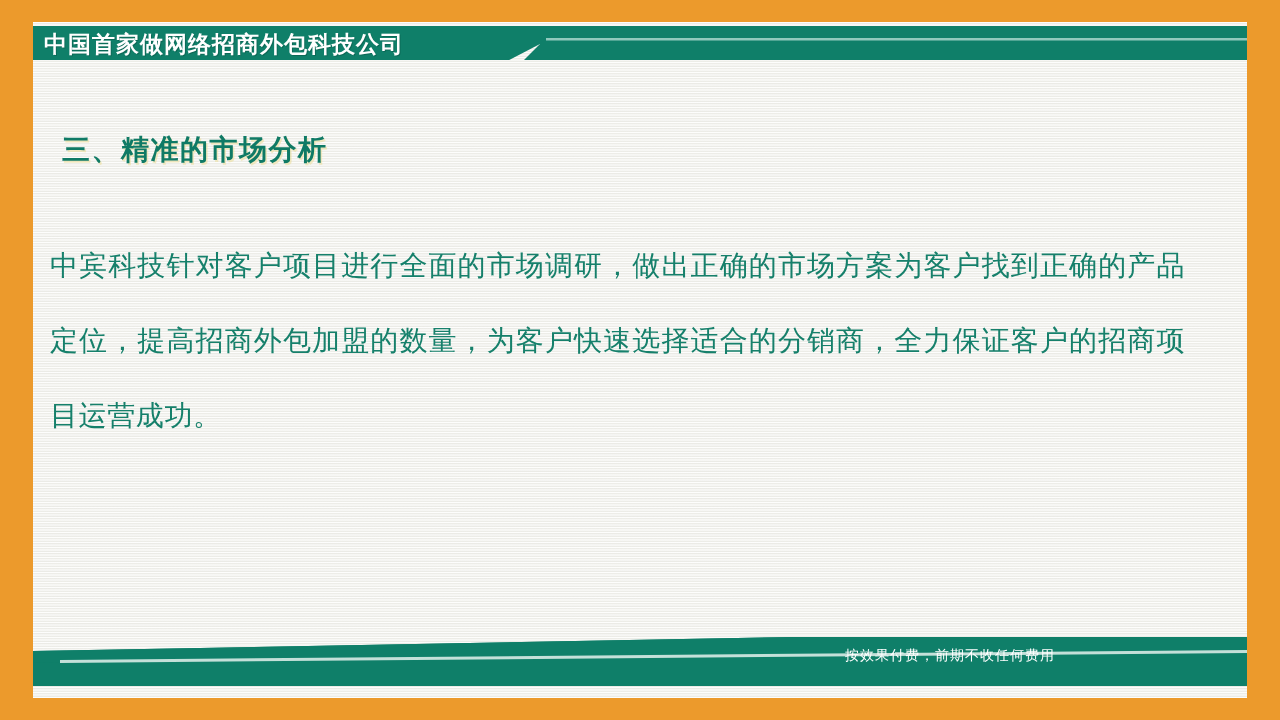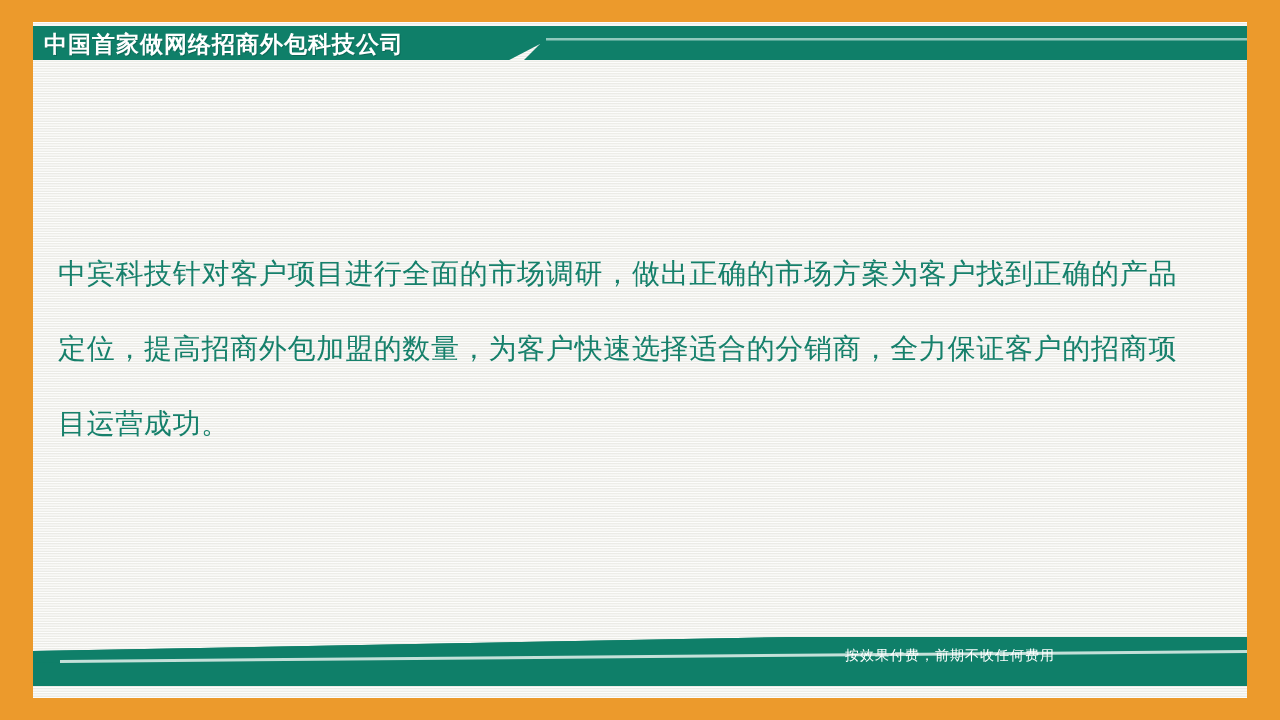--- a/index.html
+++ b/index.html
@@ -92,21 +92,21 @@
     top: 228px;
     width: 1135px;
     font-family: "Liberation Serif", "DejaVu Serif", serif;
     font-size: 28px;
     color: #16806b;
     line-height: 75px;
     letter-spacing: 0.6px;
     text-align: justify;
     text-justify: inter-character;
   }
-  .body-text p { margin: 8px; }
+  .body-text p { margin: 0; }
 
   
   .footer-band {
     position: absolute;
     left: 0;
     bottom: 0;
     width: 1280px;
     height: 110px;
     pointer-events: none;
   }
@@ -137,20 +137,21 @@
       <polygon points="33,26 1247,26 1247,44 540,44 490,70 33,70" fill="#0f7f69"></polygon>
 
       <polygon points="540,44 1247,44 1247,60 524,60" fill="#0f7f69"></polygon>
 
       <rect x="546" y="38" width="701" height="2.5" fill="#9fd2c6" opacity="0.9"></rect>
     </svg>
   </div>
 
   <div class="header-title">中国首家做网络招商外包科技公司</div>
 
+  <div class="section-title">三、精准的市场分析</div>
 
   <div class="body-text">
     <p>中宾科技针对客户项目进行全面的市场调研，做出正确的市场方案为客户找到正确的产品定位，提高招商外包加盟的数量，为客户快速选择适合的分销商，全力保证客户的招商项目运营成功。</p>
   </div>
 
   <div class="footer-band">
     <svg width="1280" height="110" viewBox="0 0 1280 110" xmlns="http://www.w3.org/2000/svg">
 
       <polygon points="33,41 795,27 1247,27 1247,76 33,76" fill="#0f7f69"></polygon>
 

